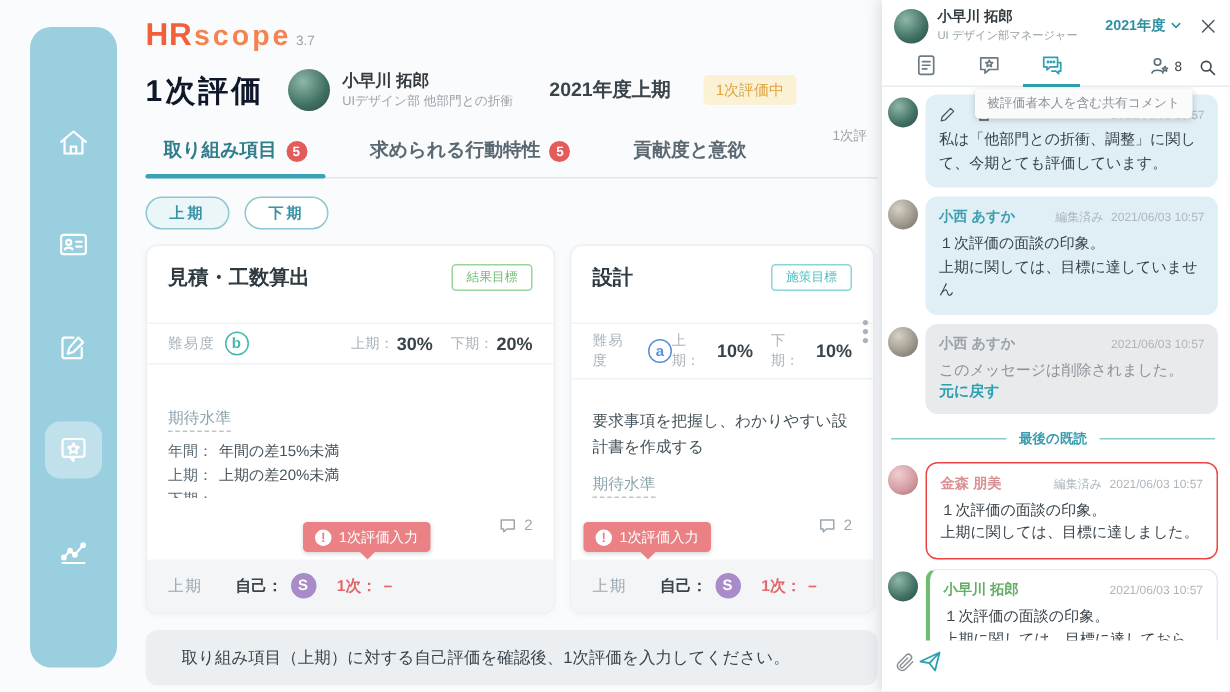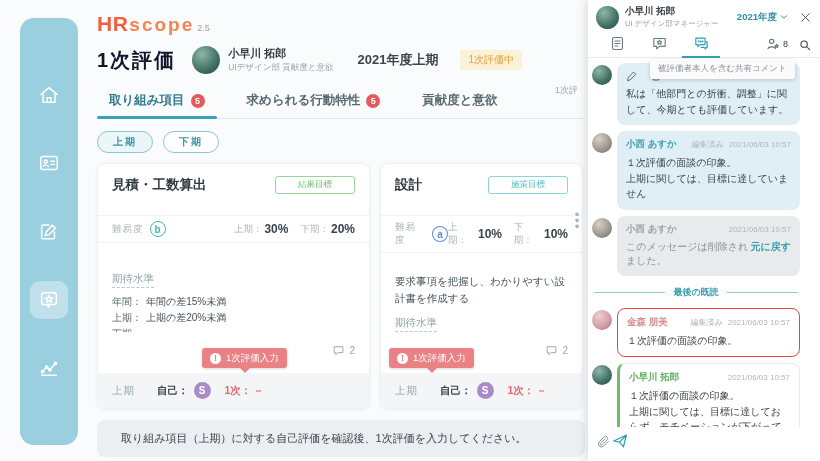--- a/index.html
+++ b/index.html
@@ -50,21 +50,21 @@
     padding:3px 15px; border-radius:14px; background:#fff; cursor:pointer; letter-spacing:2px; }
   .pill.active { background:#EAF6F8; }
 
   .cards-row { margin-top:10px; display:flex; gap:10px; align-items:stretch; }
   .card { background:#fff; border:1px solid #EDF0F2; border-radius:8px;
     box-shadow:0 1px 4px rgba(40,60,70,0.05); display:flex; flex-direction:column; height:246px; position:relative;gap:12px; }
   .card1 { width:273px; }
   .card2 { width:203px; }
   .card-title-row { display:flex; align-items:center; justify-content:space-between; padding:12px 14px 9px 14px; }
   .card-title { font-size:13.5px; font-weight:bold; color:#2F3A40; }
-  .goal-badge { font-size:8.5px; padding:2px 22px; border-radius:3px; border:1px solid; background:#fff; flex:none; }
+  .goal-badge { font-size:8.5px; padding:2px 9px; border-radius:3px; border:1px solid; background:#fff; flex:none; }
   .goal-badge.green { color:#6FBF73; border-color:#9AD49D; }
   .goal-badge.teal { color:#4FBDC5; border-color:#8AD5DA; }
   .card-sub { display:flex; align-items:center; padding:5px 14px; border-top:1px solid #F0F2F4;
     border-bottom:1px solid #F0F2F4; }
   .diff-label { font-size:9.5px; color:#AAB4BC; letter-spacing:1px; }
   .diff-circle { width:16px; height:16px; border-radius:50%; border:1.5px solid; font-size:10px;
     display:flex; align-items:center; justify-content:center; margin-left:6px; font-weight:bold; }
   .card1 .diff-circle { color:#45B8AE; border-color:#45B8AE; }
   .card2 .diff-circle { color:#5B8FD9; border-color:#5B8FD9; }
   .card-sub .spacer { flex:1; }
@@ -126,21 +126,21 @@
   .chat-tab svg { width:17px; height:17px; }
   .chat-tab.active { color:#2E9FB0; }
   .chat-tab.active::after { content:""; position:absolute; bottom:-1px; left:2px; right:2px; height:2px; background:#2E9FB0; }
   .chat-tab-spacer { flex:1; }
   .chat-people { display:flex; align-items:center; color:#5A6B75; padding-bottom:5px; cursor:pointer; }
   .chat-people svg { width:16px; height:16px; }
   .people-count { font-size:9px; color:#39434A; margin-left:2px; }
   .chat-search { display:flex; align-items:center; color:#39434A; padding:0 0 5px 10px; cursor:pointer; }
   .chat-search svg { width:14px; height:14px; }
 
-  .chat-body { flex:1; overflow:hidden; padding:5px 20px 0 4px; position:relative; }
+  .chat-body { flex:1; overflow:hidden; padding:5px 8px 0 4px; position:relative; }
   .share-tooltip { position:absolute; top:1px; left:62px; background:#FBFBFC; color:#8A9299;
     font-size:8.5px; padding:4px 8px; border-radius:3px; box-shadow:0 1px 4px rgba(0,0,0,0.18);
     white-space:nowrap; z-index:5; }
   .msg { display:flex; margin-bottom:6px; }
   .msg-avatar { width:20px; height:20px; flex:none; margin-top:2px; }
   .av-konishi { background:radial-gradient(circle at 35% 30%, #d8d2c5, #9a948a 60%, #6e675e); }
   .av-kanamori { background:radial-gradient(circle at 35% 30%, #f0cfd2, #d09aa0 60%, #a96d74); }
   .bubble { flex:1; margin-left:5px; border-radius:8px; padding:7px 9px 8px 9px; min-width:0; }
   .bubble.blue { background:#DFEFF5; }
   .bubble.gray { background:#E9EAEC; }
@@ -150,21 +150,21 @@
   .tool-icon { color:#4A555C; margin-right:12px; cursor:pointer; display:flex; }
   .tool-icon svg { width:12px; height:12px; }
   .bubble-head { display:flex; align-items:baseline; }
   .msg-name { font-size:9.5px; font-weight:bold; }
   .name-teal { color:#3F9FAF; } .name-gray { color:#9AA3AA; }
   .name-pink { color:#D99195; } .name-green { color:#63AE64; }
   .bubble-head .sp, .bubble-tools .sp { flex:1; }
   .msg-edited { font-size:8px; color:#ADB6BC; margin-right:5px; }
   .msg-time { font-size:8px; color:#ADB6BC; white-space:nowrap; }
   .msg-text { font-size:10px; color:#39434A; line-height:1.55; margin-top:4px; }
-  .deleted-row { display:flex; align-items:baseline; margin-top:4px; }
+  .deleted-row { display:flex; align-items:baseline; margin-top:4px;flex-direction:column; }
   .deleted-text { font-size:10px; color:#8A9299; flex:1; }
   .undo-link { font-size:10px; font-weight:bold; color:#2E9FB0; cursor:pointer; white-space:nowrap; }
   .read-divider { display:flex; align-items:center; margin:10px 2px 9px 2px; }
   .read-divider .line { flex:1; height:1px; background:#8FC8D2; }
   .read-divider .txt { font-size:9px; font-weight:bold; color:#3A9CAD; margin:0 8px; }
 
   .chat-input-bar { height:34px; display:flex; align-items:center; padding:0 8px 6px 8px; }
   .clip-icon { color:#8A949B; display:flex; cursor:pointer; }
   .clip-icon svg { width:15px; height:15px; }
   .chat-input { flex:1; margin:0 7px; height:25px; border:1px solid #D7DDE1; border-radius:6px;
@@ -216,29 +216,29 @@
           <circle cx="13" cy="14" r="1.3"></circle>
           <circle cx="19" cy="7" r="1.3"></circle>
         </svg>
     </div>
   </nav>
 
   <div class="main">
     <div class="logo-row">
       <span class="logo-hr">HR</span>
       <span class="logo-scope">scope</span>
-      <span class="logo-ver">2.5</span>
+      <span class="logo-ver">3.7</span>
     </div>
 
     <div class="head-row">
       <span class="page-title">1次評価</span>
       <span class="avatar head-avatar"></span>
       <span class="head-user">
         <div class="head-user-name">小早川 拓郎</div>
-        <div class="head-user-role">UIデザイン部 貢献度と意欲</div>
+        <div class="head-user-role">UIデザイン部 他部門との折衝</div>
       </span>
       <span class="head-period">2021年度上期</span>
       <span class="status-badge">1次評価中</span>
     </div>
     <div class="truncated-text">1次評</div>
 
     <div class="tab-bar">
       <div class="tab active">
         <span>取り組み項目</span>
         <span class="tab-badge">5</span>
@@ -489,20 +489,21 @@
         <span class="avatar msg-avatar av-kanamori"></span>
         <div class="bubble plain">
           <div class="bubble-head">
             <span class="msg-name name-pink">金森 朋美</span>
             <span class="sp"></span>
             <span class="msg-edited">編集済み</span>
             <span class="msg-time">2021/06/03 10:57</span>
           </div>
           <div class="msg-text">
             <div>１次評価の面談の印象。</div>
+            <div>上期に関しては、目標に達しました。</div>
           </div>
         </div>
       </div>
 
       <div class="msg">
         <span class="avatar msg-avatar"></span>
         <div class="bubble green-border">
           <div class="bubble-head">
             <span class="msg-name name-green">小早川 拓郎</span>
             <span class="sp"></span>

